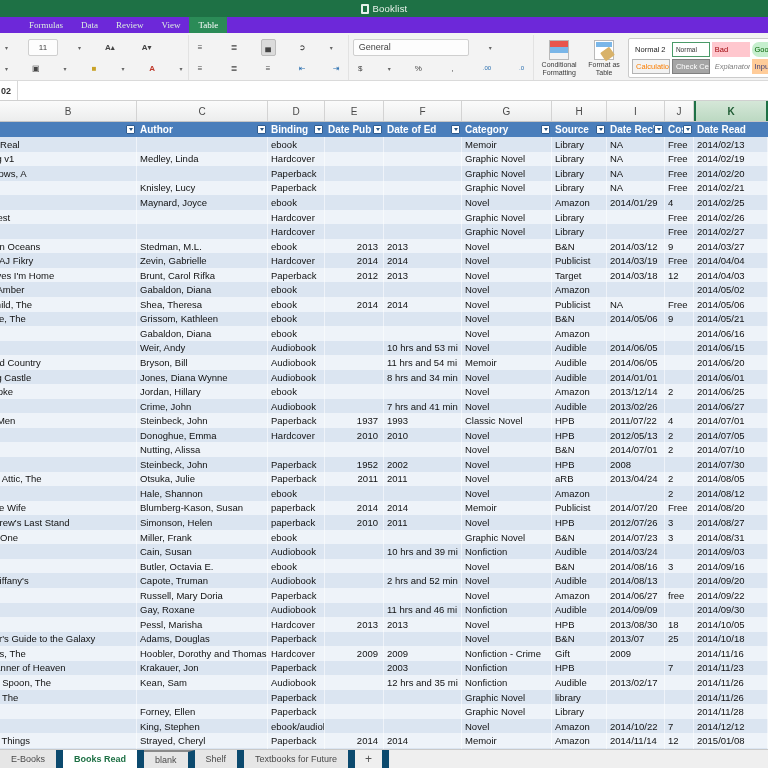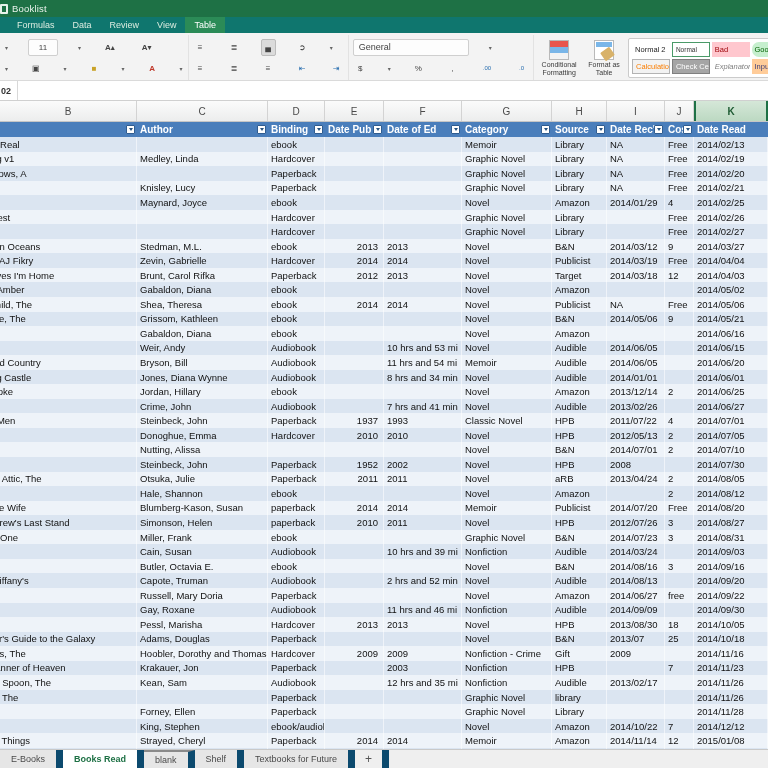--- a/index.html
+++ b/index.html
@@ -5,39 +5,40 @@
   * { box-sizing: border-box; margin: 0; padding: 0; }
   html, body {
     width: 768px; height: 768px; overflow: hidden;
     font-family: "Liberation Sans", sans-serif;
     background: #fff;
   }
 
   
   .titlebar {
     height: 17px; background: #1e7145; position: relative;
-    display: flex; align-items: center; 
+    display: flex; align-items: center; justify-content: center;
   }
   .titlebar .doc {
     display: flex; align-items: center; gap: 4px;
     color: #eaf3ec; font-size: 9.5px; letter-spacing: .2px;
   }
   .doc-ico {
     width: 8px; height: 10px; background: #e8f2ea; border-radius: 1px;
     position: relative;
   }
   .doc-ico::after {
     content: ""; position: absolute; left: 2px; top: 2px;
     width: 4px; height: 6px; background: #1e7145;
   }
 
   
   .ribbon-tabs {
-    height: 16px; background: #0f766e; display: flex; align-items: stretch;
-    padding-left: 8px;
+    height: 16px; background: #6d28d9; display: flex; align-items: stretch;
+    padding-left: 20px;
+    font-family: Liberation Serif, serif;
   }
   .rtab {
     font-size: 9px; color: #dbece0; padding: 0 9px;
     display: flex; align-items: center; cursor: default;
   }
   .rtab.active { background: #2b8b57; color: #ffffff; }
 
   
   .ribbon {
     height: 48px; background: #f3f3f3; border-bottom: 1px solid #dadada;

